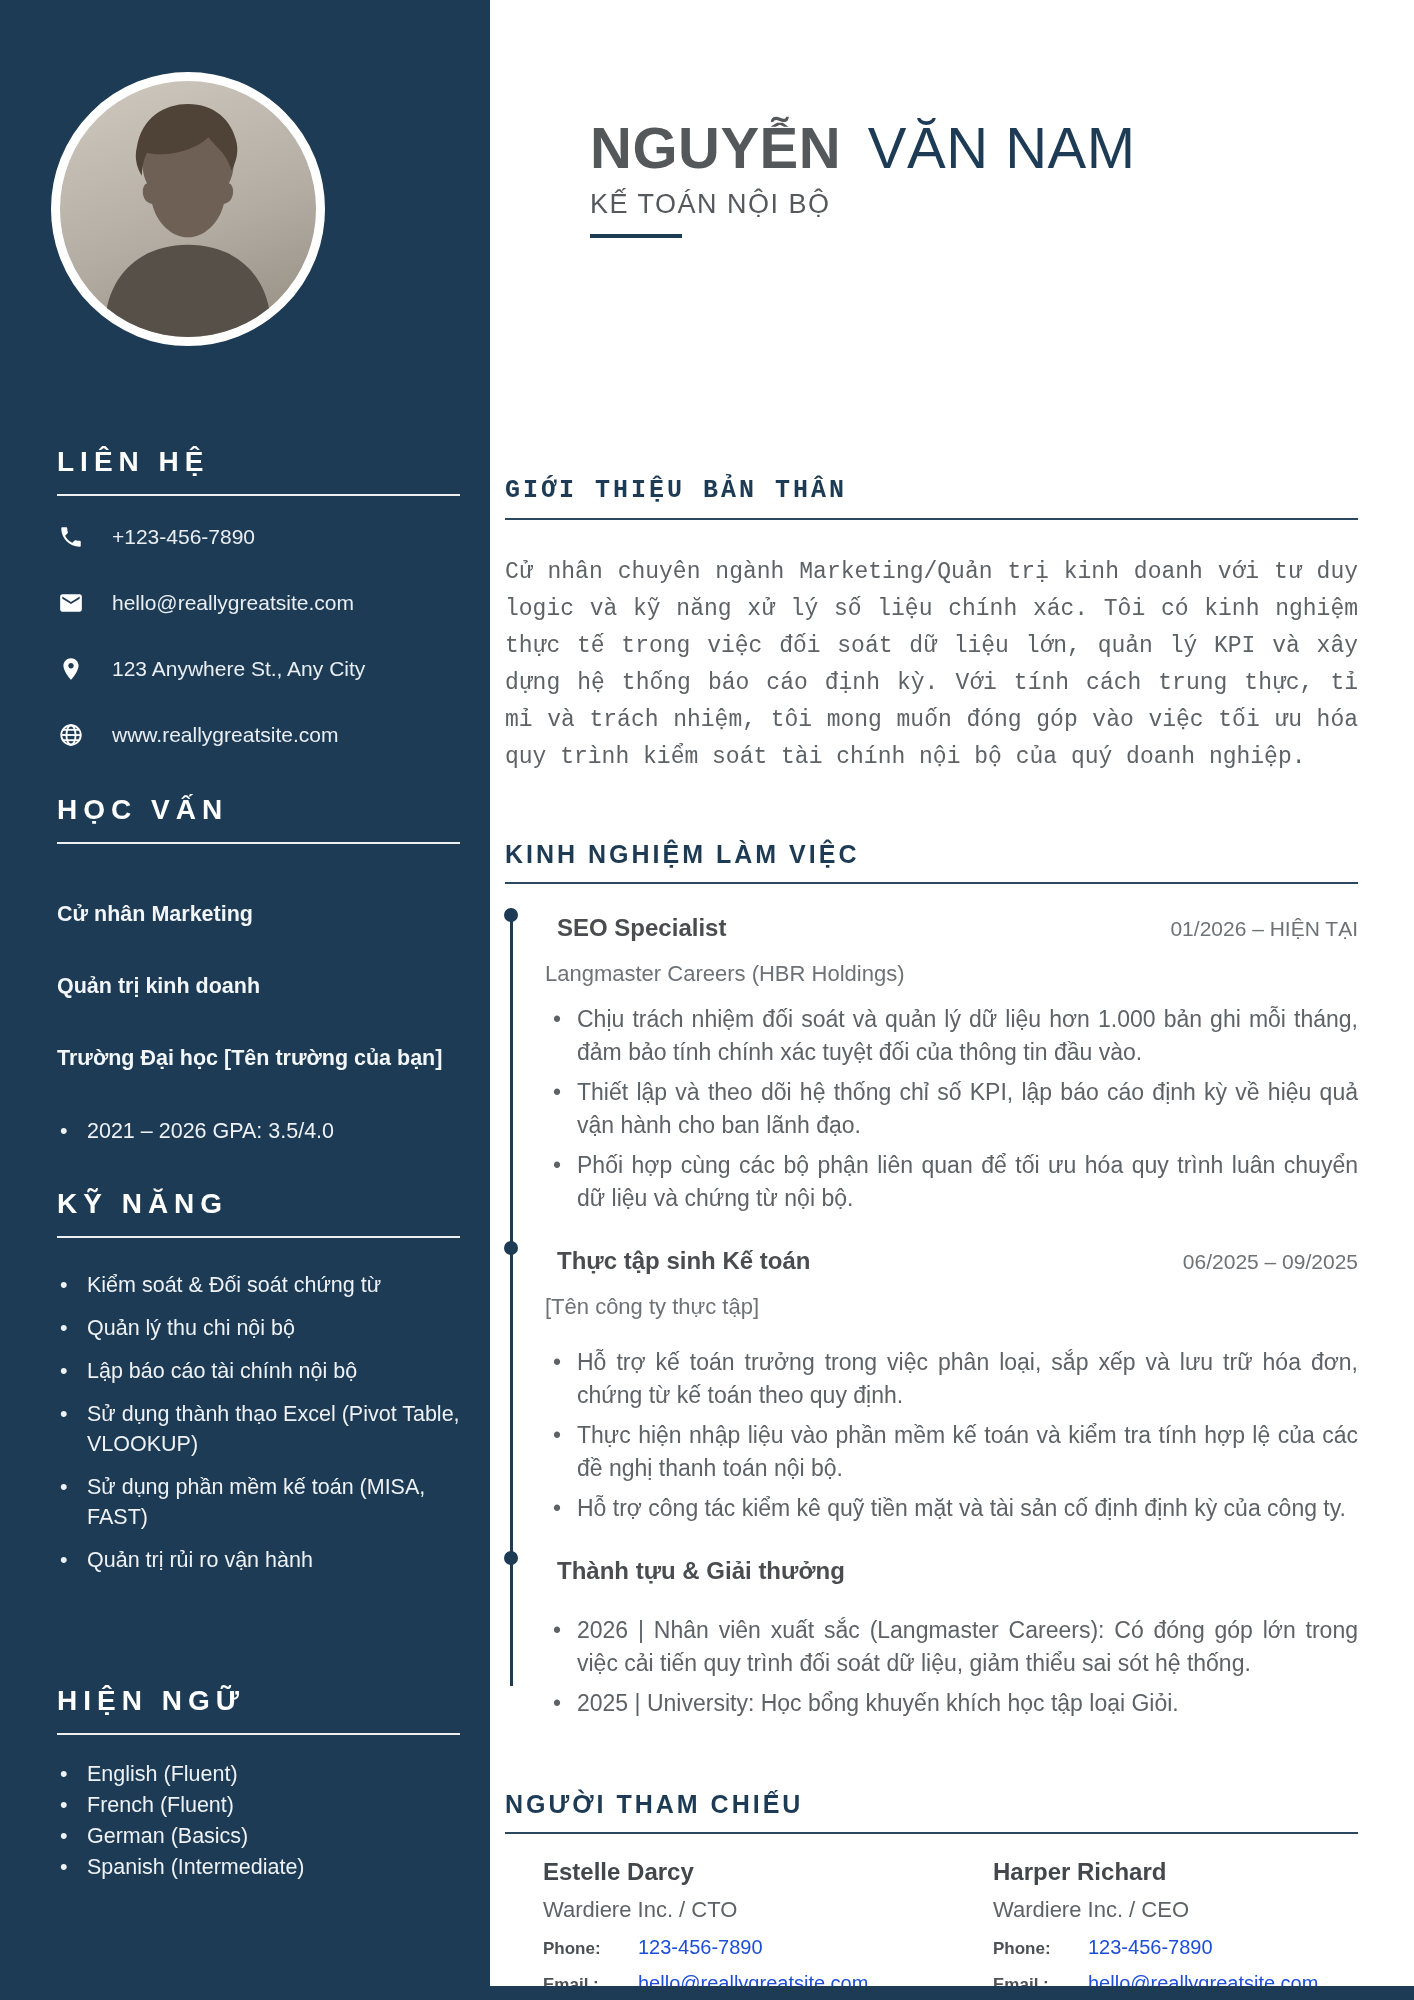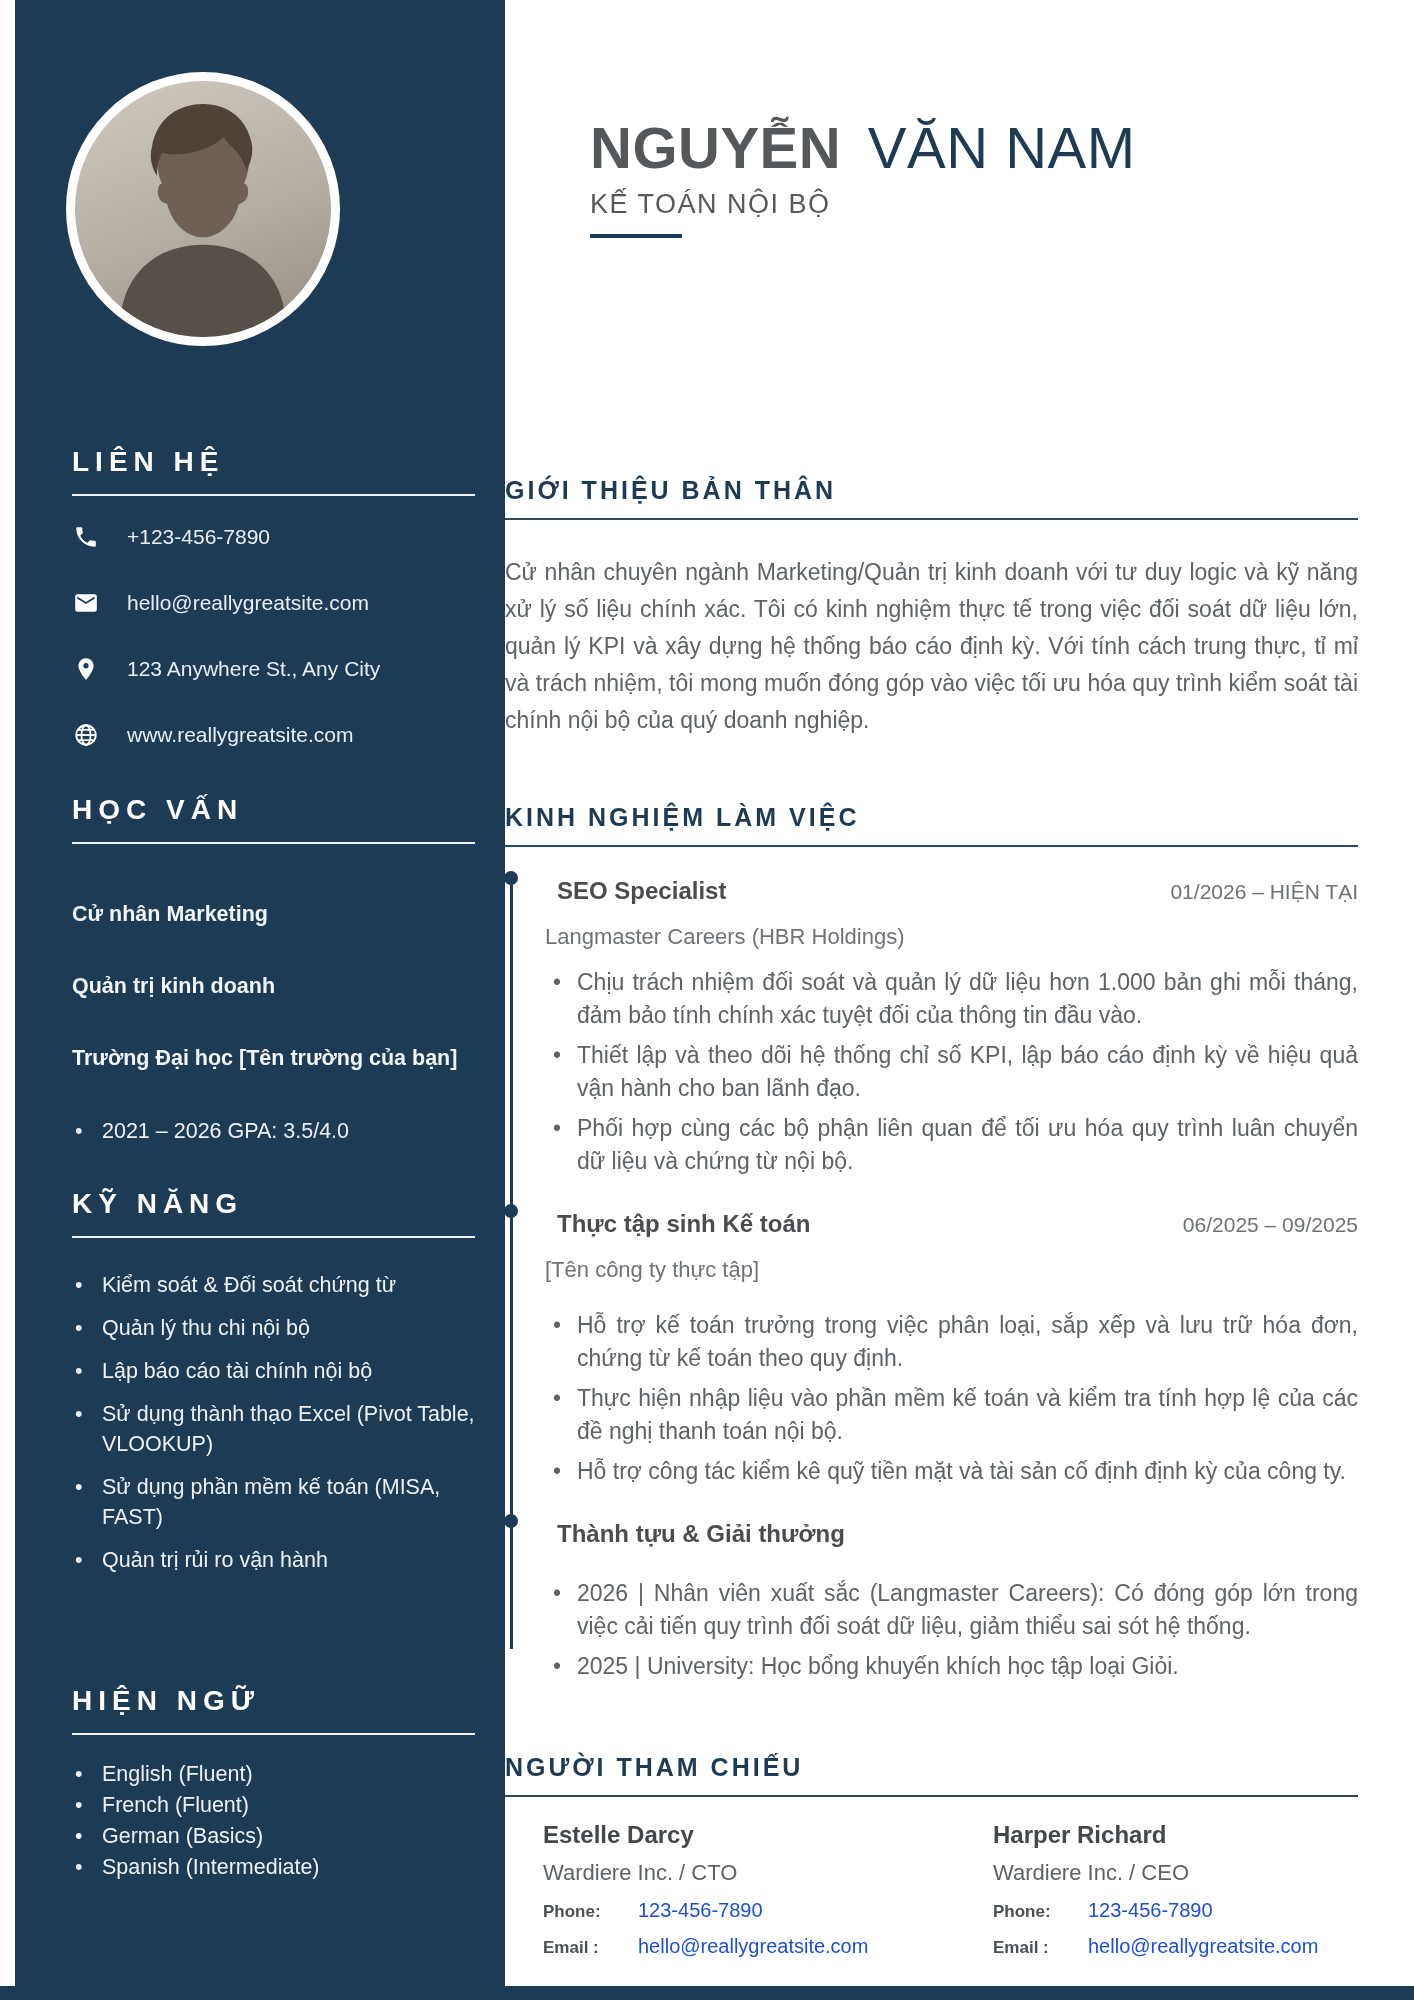--- a/index.html
+++ b/index.html
@@ -4,21 +4,21 @@
 <style>
   html,body { margin:0; padding:0; background:#e8e8e8; }
   * { box-sizing:border-box; }
   .page {
     position:relative; width:1414px; height:2000px; margin:0 auto;
     background:#ffffff; overflow:hidden;
     font-family:"Liberation Sans","DejaVu Sans",sans-serif;
   }
   
   .sidebar {
-    position:absolute; left:15px; top:0; width:490px; height:2000px;
+    position:absolute; left:0; top:0; width:490px; height:2000px;
     background:var(--sidebar,#1d3b54); color:#eef2f6;
     padding:0 30px 0 57px;
   }
   .photo-ring {
     width:274px; height:274px; border:9px solid #ffffff; border-radius:50%;
     margin:72px 0 0 -6px; overflow:hidden;
     background:linear-gradient(160deg,#cfc9c0 0%,#b4ada3 55%,#948c81 100%);
   }
   .photo-ring svg { display:block; width:100%; height:100%; }
   .sb-h2 {
@@ -47,21 +47,21 @@
   
   .main { position:absolute; left:490px; top:0; width:924px; height:2000px; padding:0 56px 0 15px; }
   .name-block { padding-top:116px; padding-left:85px; }
   .name { margin:0; font-size:58px; line-height:1.12; letter-spacing:.5px; white-space:nowrap; }
   .name .first { font-weight:800; color:var(--name_gray,#55585b); }
   .name .last  { font-weight:400; color:var(--accent,#1d3b54); margin-left:10px; }
   .job-title { margin-top:8px; font-size:27px; letter-spacing:1.5px; color:#55585c; }
   .title-underline { width:92px; height:4px; background:var(--accent,#1d3b54); margin-top:14px; }
   .m-h2 { margin:0; font-size:25px; font-weight:800; letter-spacing:3px; color:var(--accent,#1d3b54); }
   .m-rule { height:2px; background:#2c4860; margin-top:13px; }
-  .sec-about { margin-top:238px; }
+  .sec-about { margin-top:238px;font-family:Liberation Mono, monospace; }
   .about-text { margin:34px 0 0 0; font-size:23px; line-height:37px; color:var(--body,#5d6266); text-align:justify; }
   .sec-exp { margin-top:64px; }
   .timeline { position:relative; margin-top:16px; padding-left:40px; }
   .timeline::before { content:""; position:absolute; left:5px; top:14px; bottom:34px; width:3px; background:var(--accent,#1d3b54); }
   .job { position:relative; }
   .job + .job { margin-top:18px; }
   .dot { position:absolute; left:-41px; top:8px; width:14px; height:14px; border-radius:50%; background:var(--accent,#1d3b54); }
   .job-head { display:flex; justify-content:space-between; align-items:baseline; }
   .job-name { margin:12px; font-size:24px; font-weight:700; color:#4a4c4f; line-height:31px; }
   .job-dates { font-size:21px; color:#6d7276; white-space:nowrap; }

